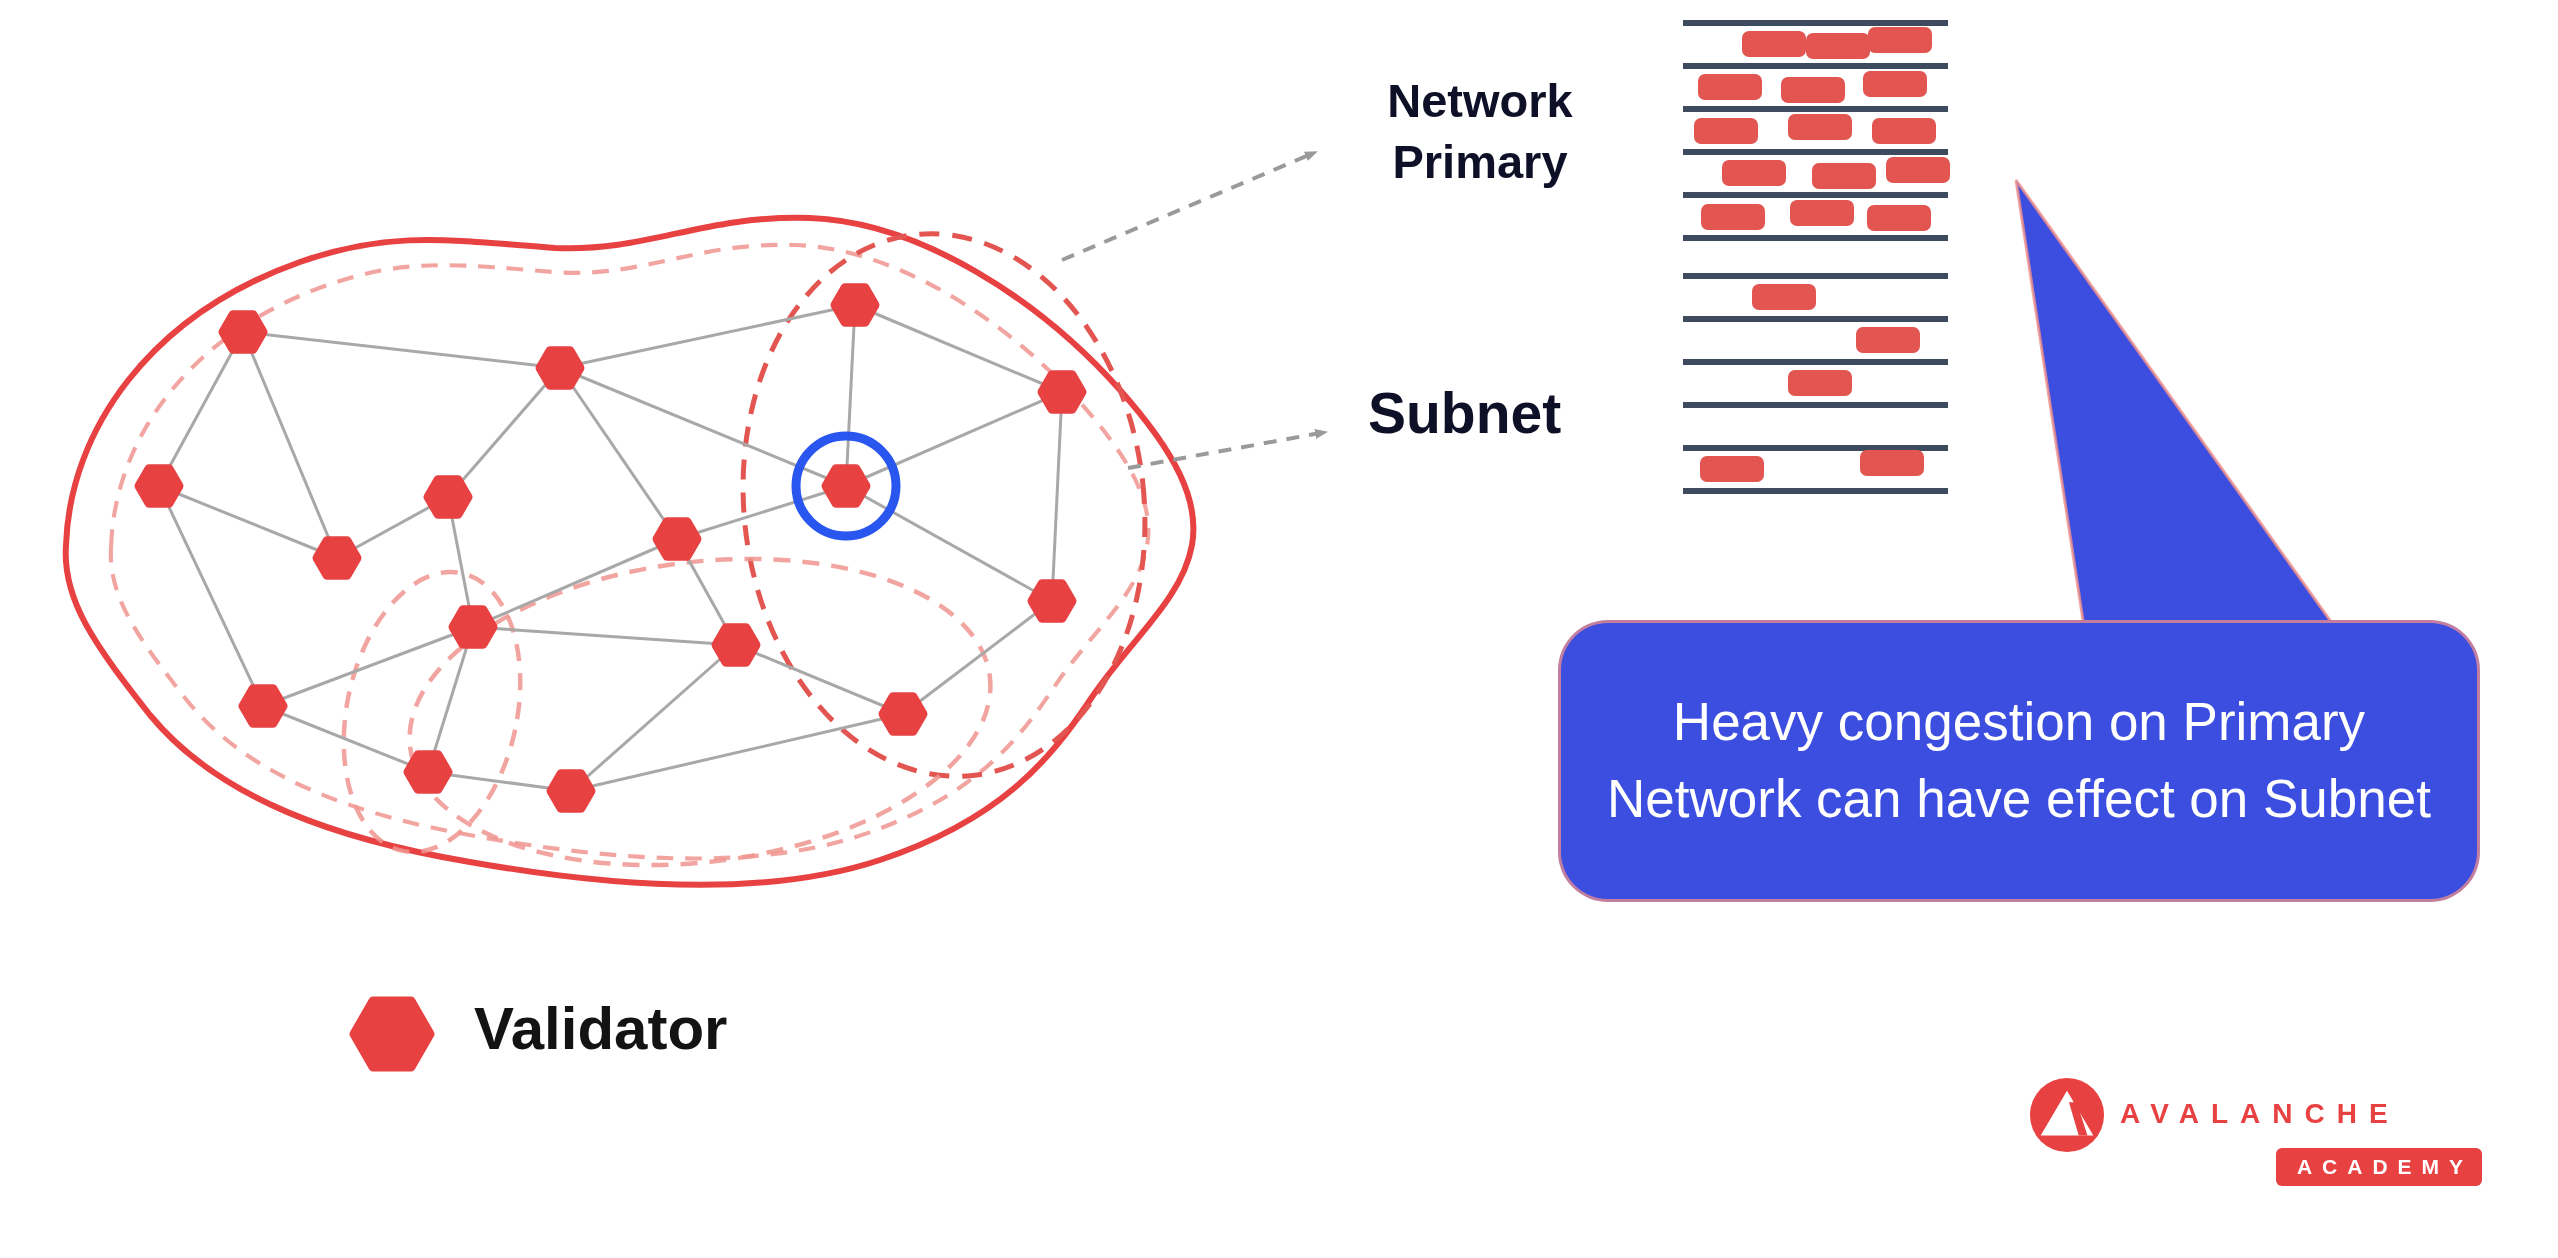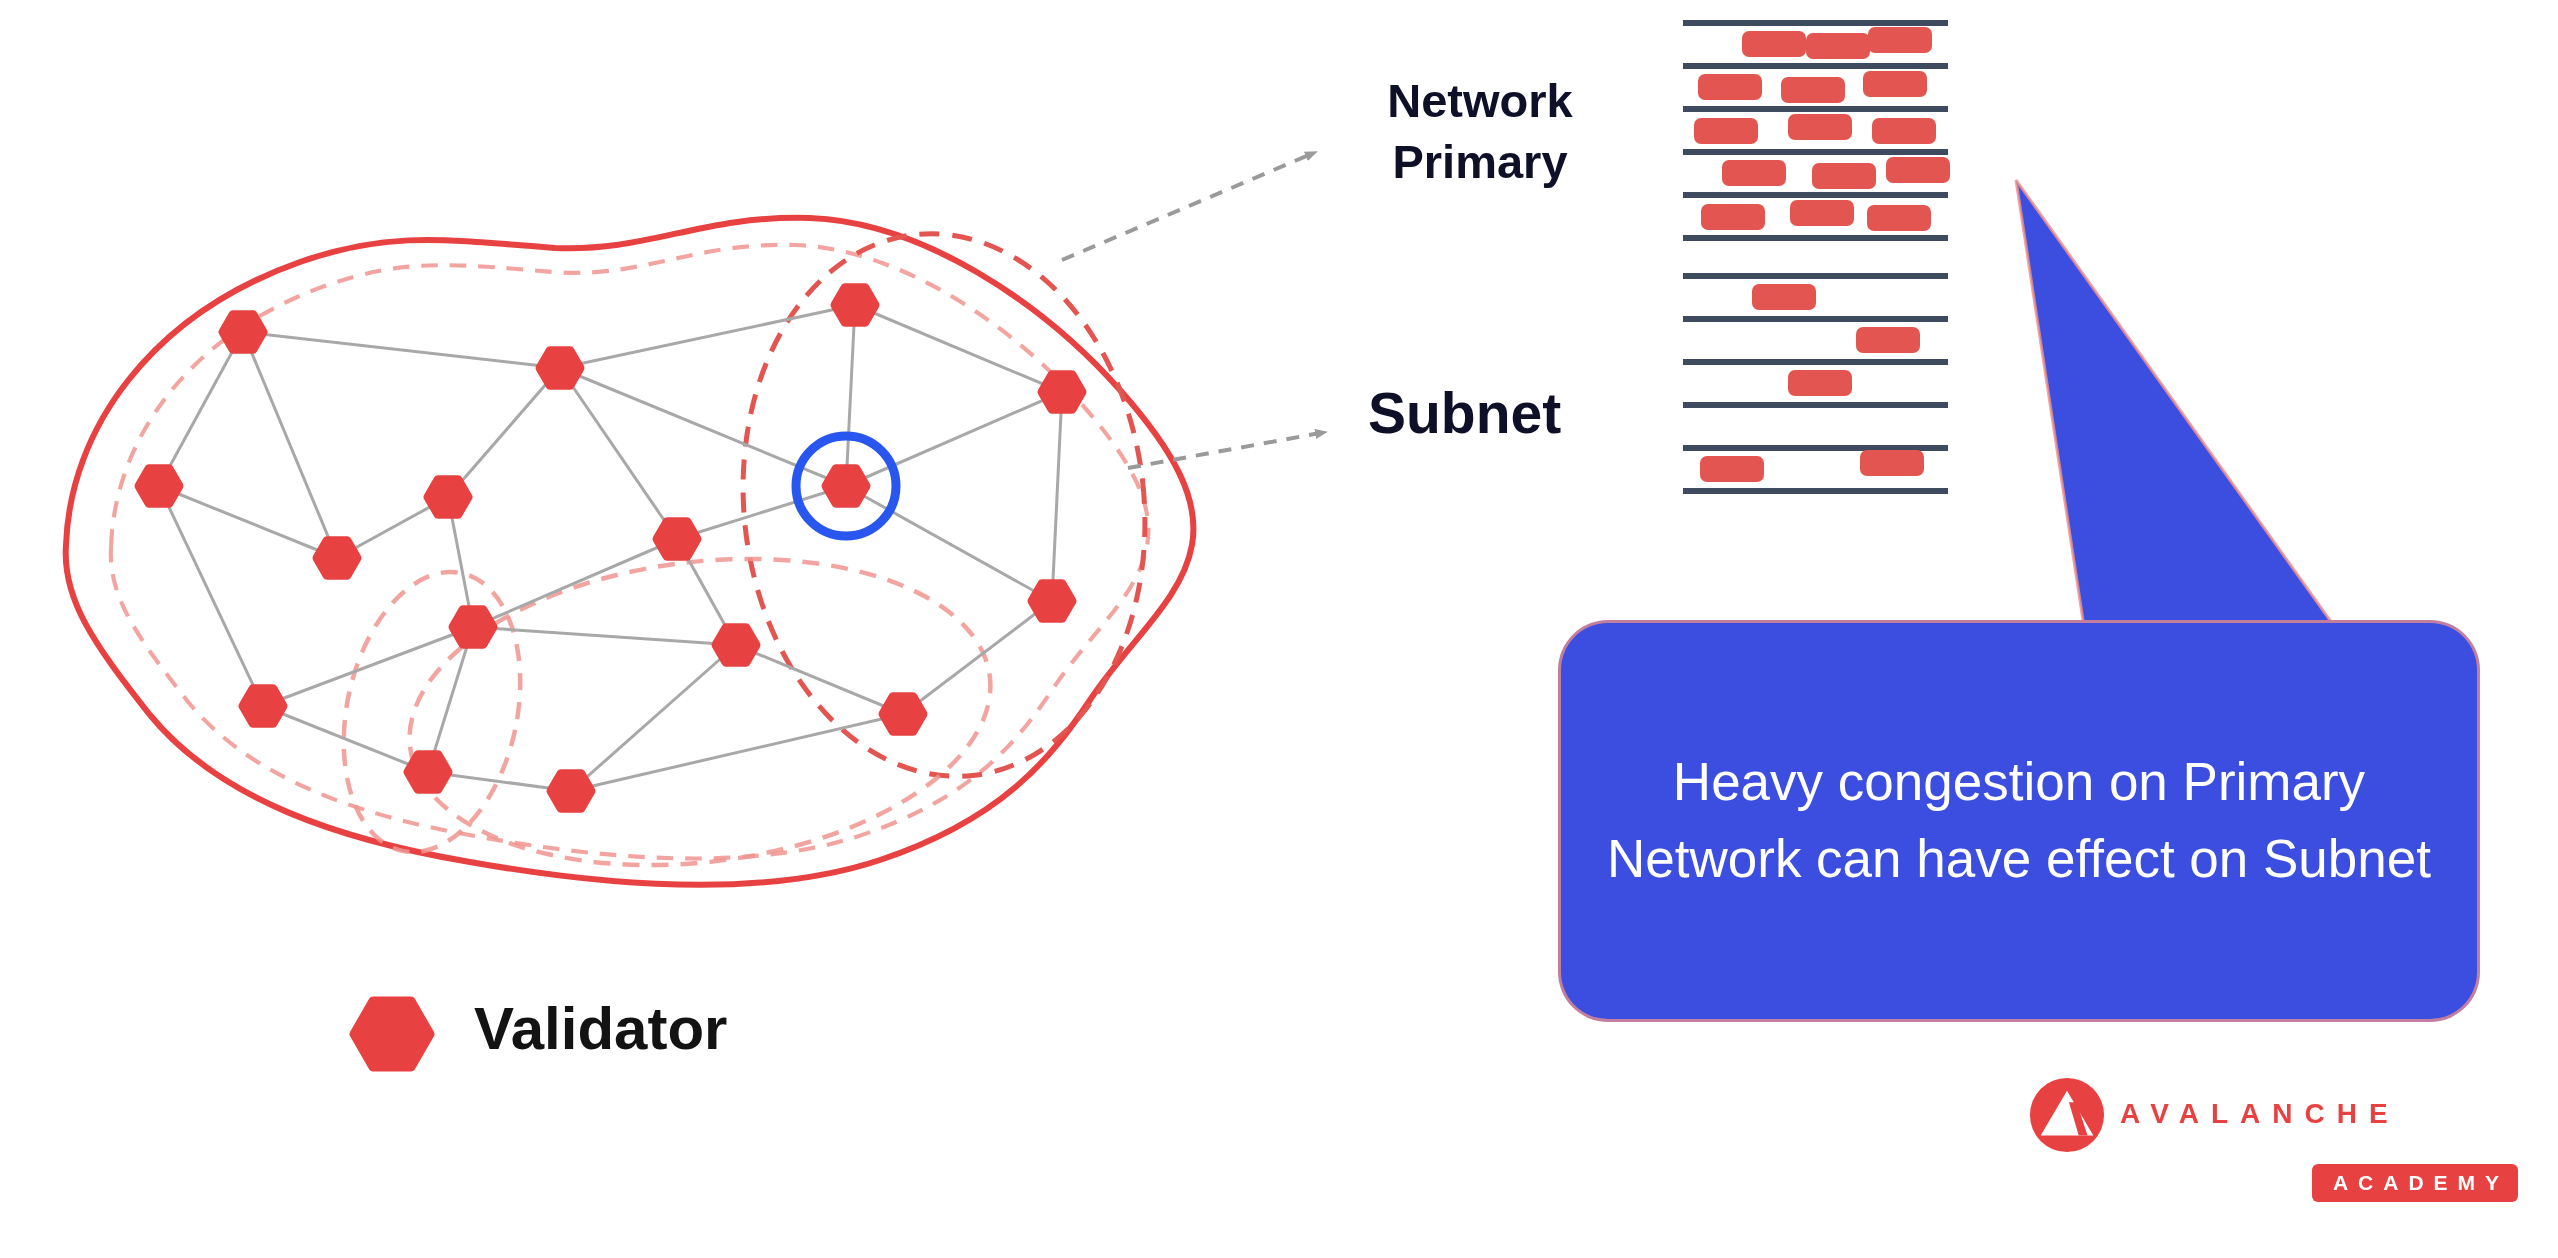--- a/index.html
+++ b/index.html
@@ -23,38 +23,37 @@
   .bline { fill:var(--navy); }
   .block { fill:var(--subnet-red); }
   .pointer { fill:var(--bubble-blue); stroke:rgba(239,143,138,.8); stroke-width:3; }
 
   .label { position:absolute; color:var(--text-dark); font-weight:700; }
   .label-primary { left:1330px; top:70px; width:300px; text-align:center; font-size:47px; line-height:1.3; }
   .label-primary span { display:block; }
   .label-subnet { left:1368px; top:380px; font-size:57px; }
 
   .bubble {
-    position:absolute; left:1558px; top:620px; width:922px; height:402px;
+    position:absolute; left:1558px; top:620px; width:922px; height:282px;
     box-sizing:border-box; background:var(--bubble-blue);
     border:3px solid rgba(239,143,138,.75); border-radius:50px;
     display:flex; align-items:center; justify-content:center;
   }
   .bubble-text { width:830px; text-align:center; color:#ffffff; font-size:53px; line-height:1.45; font-weight:400; }
 
   .legend-label { position:absolute; left:474px; top:994px; font-size:60px; font-weight:700; color:#131313; }
 
   .logo { position:absolute; left:2028px; top:1076px; width:456px; height:112px; }
   .logo-mark { position:absolute; left:0; top:0; width:78px; height:78px; }
   .logo-brand { position:absolute; left:92px; top:22px; font-size:28px; font-weight:700; letter-spacing:12px; color:var(--red); white-space:nowrap; }
   .logo-badge {
-    position:absolute; left:248px; top:88px; width:206px; height:38px;
+    position:absolute; left:248px; top:72px; width:206px; height:38px;
     background:var(--red); color:#ffffff; font-size:21px; font-weight:700; letter-spacing:10px;
     border-radius:6px; display:flex; align-items:center; justify-content:center; box-sizing:border-box; padding-left:12px;
     white-space:nowrap;
-    margin-left:36px;
   }
 </style>
 </head>
 <body>
 
 <div class="canvas">
 
   <svg class="scene" viewBox="0 0 2558 1258">
     <defs>
       <marker id="arrowhead" markerWidth="13" markerHeight="11" refX="11" refY="5" orient="auto" markerUnits="userSpaceOnUse">

